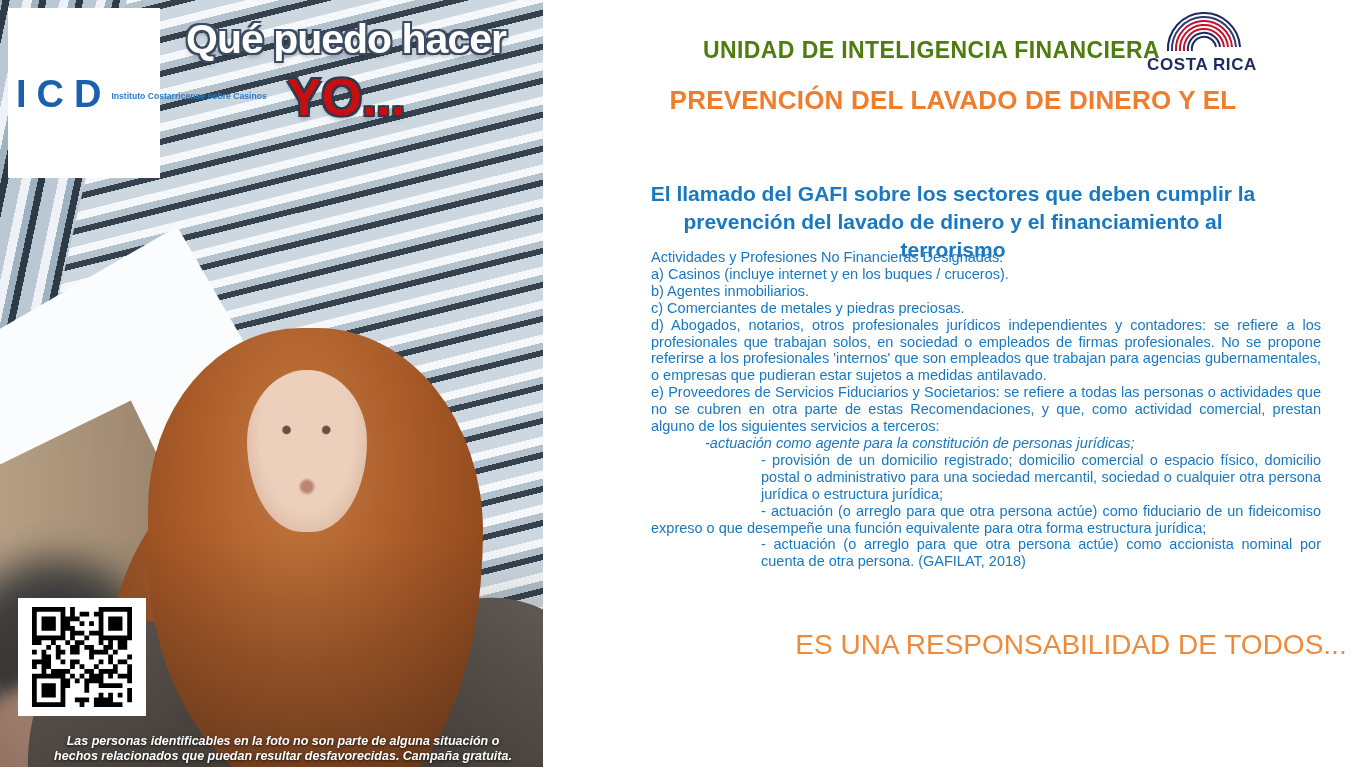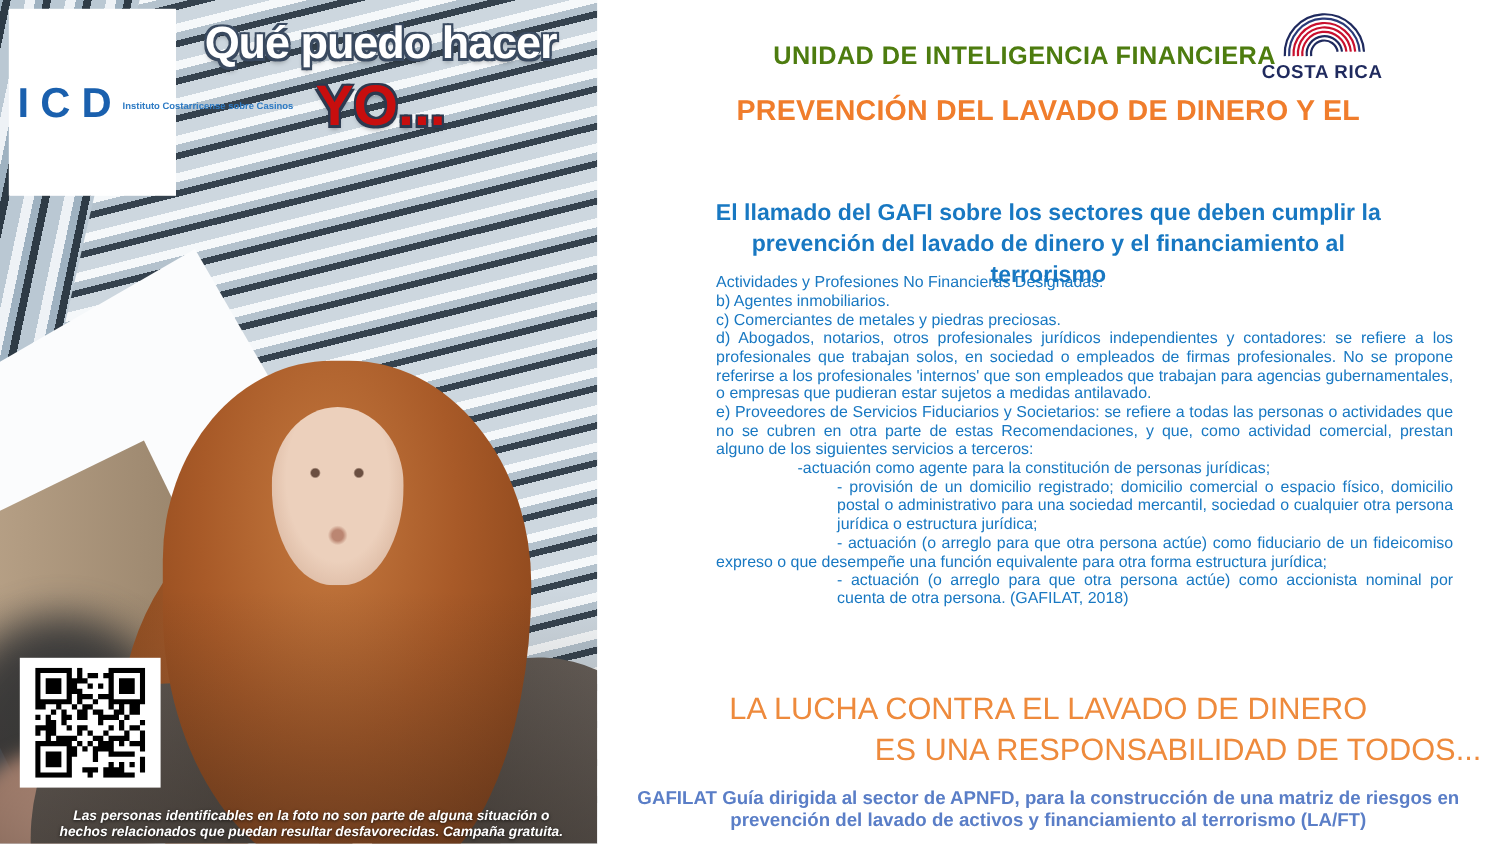--- a/index.html
+++ b/index.html
@@ -63,21 +63,21 @@
   .content-panel { position:absolute; left:543px; top:0; width:820px; height:767px; background:#ffffff; }
   .uif-title { position:absolute; top:37px; left:160px; font-size:23px; font-weight:700; color:#4d7c0f; letter-spacing:0.4px;text-align:center; }
   .cr-logo { position:absolute; top:5px; left:596px; width:126px; text-align:center; }
   .cr-text { font-size:17px; font-weight:800; color:#1F2A5E; letter-spacing:0.6px; margin-top:-2px; }
   .main-title { position:absolute; top:86px; left:0; width:100%; text-align:center;
     font-size:26px; font-weight:800; line-height:29px; color:#F07D2C; letter-spacing:0.2px; }
   .subtitle { position:absolute; top:180px; left:100px; width:620px; text-align:center;
     font-size:21px; font-weight:600; line-height:28px; color:#1878C2; }
   .body-text { position:absolute; top:249px; left:108px; width:670px;
     font-size:14.5px; font-weight:500; line-height:16.9px; color:#1878C2; text-align:justify; }
-  .para.hang  { margin-left:74px; }
+  .para.hang  { margin-left:54px;font-style:italic; }
   .para.first { text-indent:110px; }
   .para.block { padding-left:110px; }
   .slogan { position:absolute; top:626px; left:0; width:100%; text-align:center;
     font-size:28px; font-weight:400; line-height:37px; color:#EE8A3C; }
   .slogan-2 { transform:translateX(118px); }
   .footer-note { position:absolute; top:716px; left:8px; width:804px; text-align:center;
     font-size:17px; font-weight:700; line-height:20px; color:#5A7EC7; }
 </style>
 </head>
 <body>
@@ -141,30 +141,29 @@
     </div>
 
     <div class="main-title">
       <div>PREVENCIÓN DEL LAVADO DE DINERO Y EL</div>
     </div>
 
     <div class="subtitle">El llamado del GAFI sobre los sectores que deben cumplir la prevención del lavado de dinero y el financiamiento al terrorismo</div>
 
     <div class="body-text">
       <div class="para">Actividades y Profesiones No Financieras Designadas:</div>
+      <div class="para">a) Casinos (incluye internet y en los buques / cruceros).</div>
       <div class="para">b) Agentes inmobiliarios.</div>
       <div class="para">c) Comerciantes de metales y piedras preciosas.</div>
       <div class="para">d) Abogados, notarios, otros profesionales jurídicos independientes y contadores: se refiere a los profesionales que trabajan solos, en sociedad o empleados de firmas profesionales. No se propone referirse a los profesionales 'internos' que son empleados que trabajan para agencias gubernamentales, o empresas que pudieran estar sujetos a medidas antilavado.</div>
       <div class="para">e) Proveedores de Servicios Fiduciarios y Societarios: se refiere a todas las personas o actividades que no se cubren en otra parte de estas Recomendaciones, y que, como actividad comercial, prestan alguno de los siguientes servicios a terceros:</div>
       <div class="para hang">-actuación como agente para la constitución de personas jurídicas;</div>
       <div class="para block">- provisión de un domicilio registrado; domicilio comercial o espacio físico, domicilio postal o administrativo para una sociedad mercantil, sociedad o cualquier otra persona jurídica o estructura jurídica;</div>
       <div class="para first">- actuación (o arreglo para que otra persona actúe) como fiduciario de un fideicomiso expreso o que desempeñe una función equivalente para otra forma estructura jurídica;</div>
       <div class="para block">- actuación (o arreglo para que otra persona actúe) como accionista nominal por cuenta de otra persona. (GAFILAT, 2018)</div>
     </div>
 
     <div class="slogan">
-      <div class="slogan-1">LA LUCHA CONTRA EL LAVADO DE DINERO</div>
       <div class="slogan-2">ES UNA RESPONSABILIDAD DE TODOS...</div>
     </div>
 
-    <div class="footer-note">GAFILAT Guía dirigida al sector de APNFD, para la construcción de una matriz de riesgos en prevención del lavado de activos y financiamiento al terrorismo (LA/FT)</div>
   </div>
 </div>
 
 </body></html>

